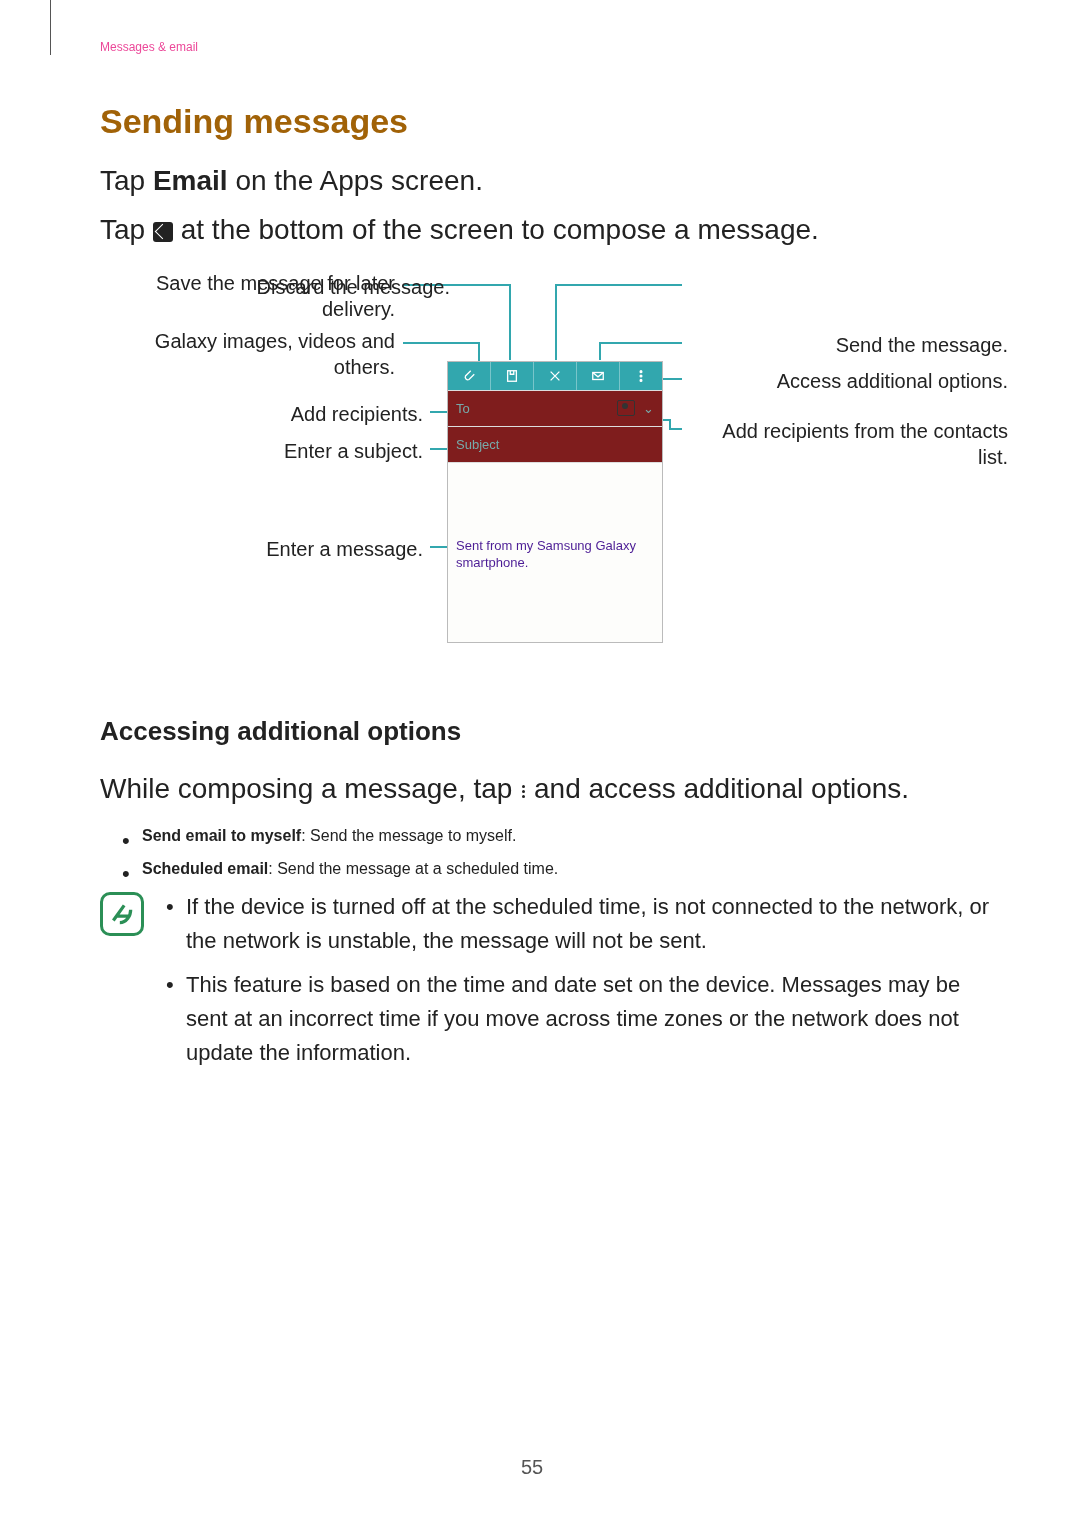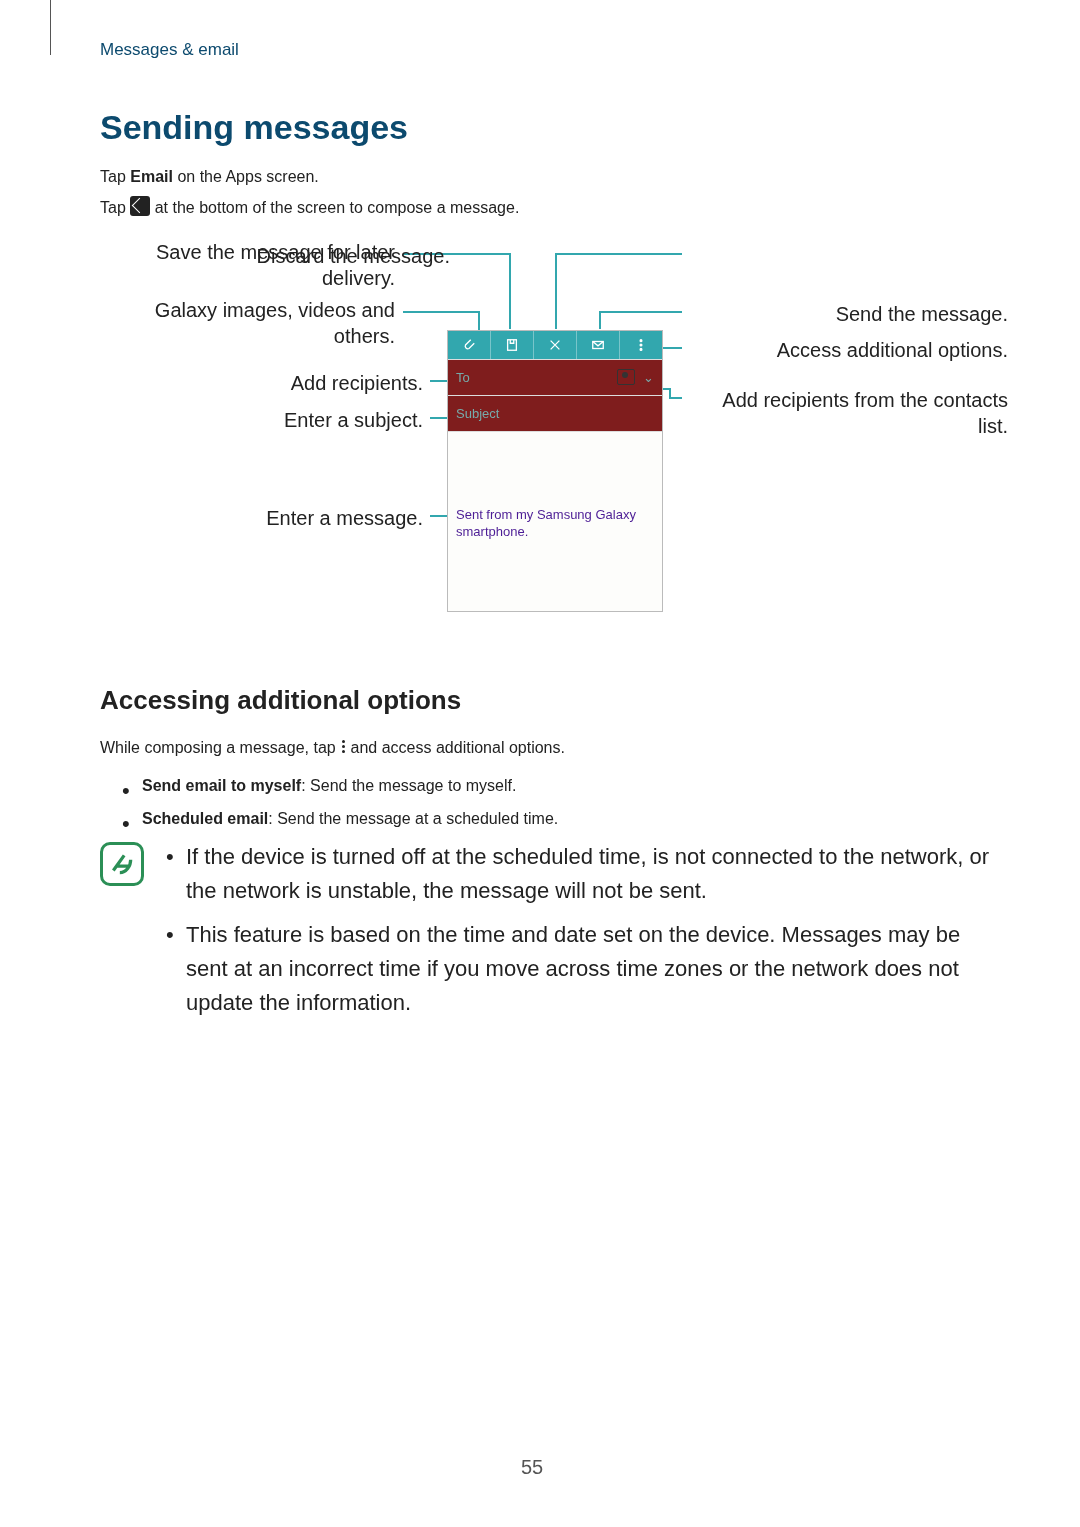--- a/index.html
+++ b/index.html
@@ -19,32 +19,32 @@
   }
   .side-rule {
     position: absolute;
     left: 50px;
     top: 0;
     width: 0;
     height: 55px;
     border-left: 1px solid #555;
   }
   .breadcrumb {
-    font-size: 17px;
-    color: #0c4a6e;
+    font-size: 12px;
+    color: #ec4899;
     margin-bottom: 48px;
   }
   h1 {
-    color: #0c4a6e;
+    color: #a16207;
     font-size: 34px;
     font-weight: 600;
     margin-bottom: 18px;
   }
   .para {
-    font-size: 16px;
+    font-size: 28px;
     line-height: 1.55;
     margin-bottom: 6px;
   }
   .strong { font-weight: 700; }
   .inline-icon {
     display: inline-block;
     width: 20px; height: 20px;
     background: #222;
     border-radius: 3px;
     vertical-align: -3px;

